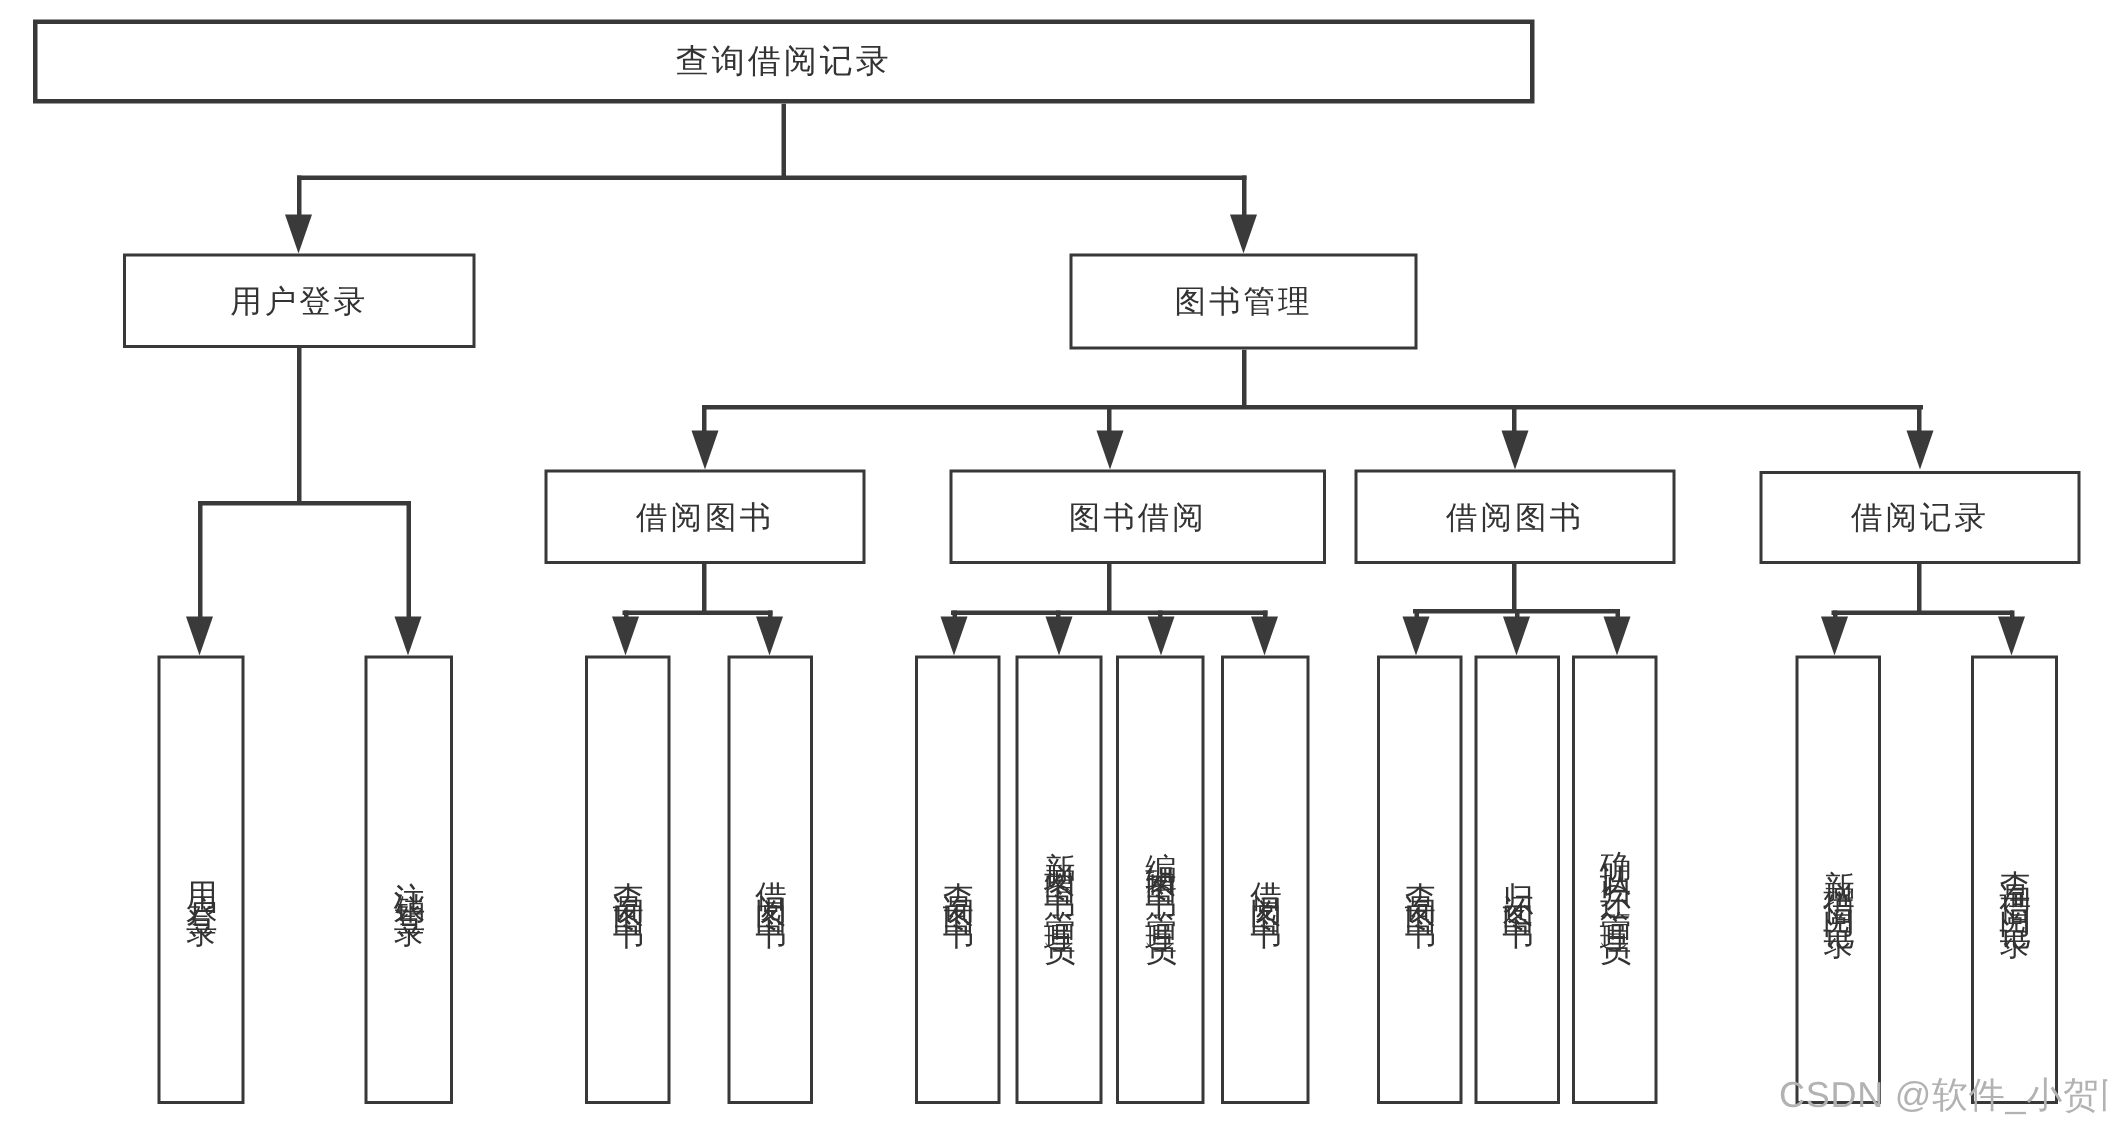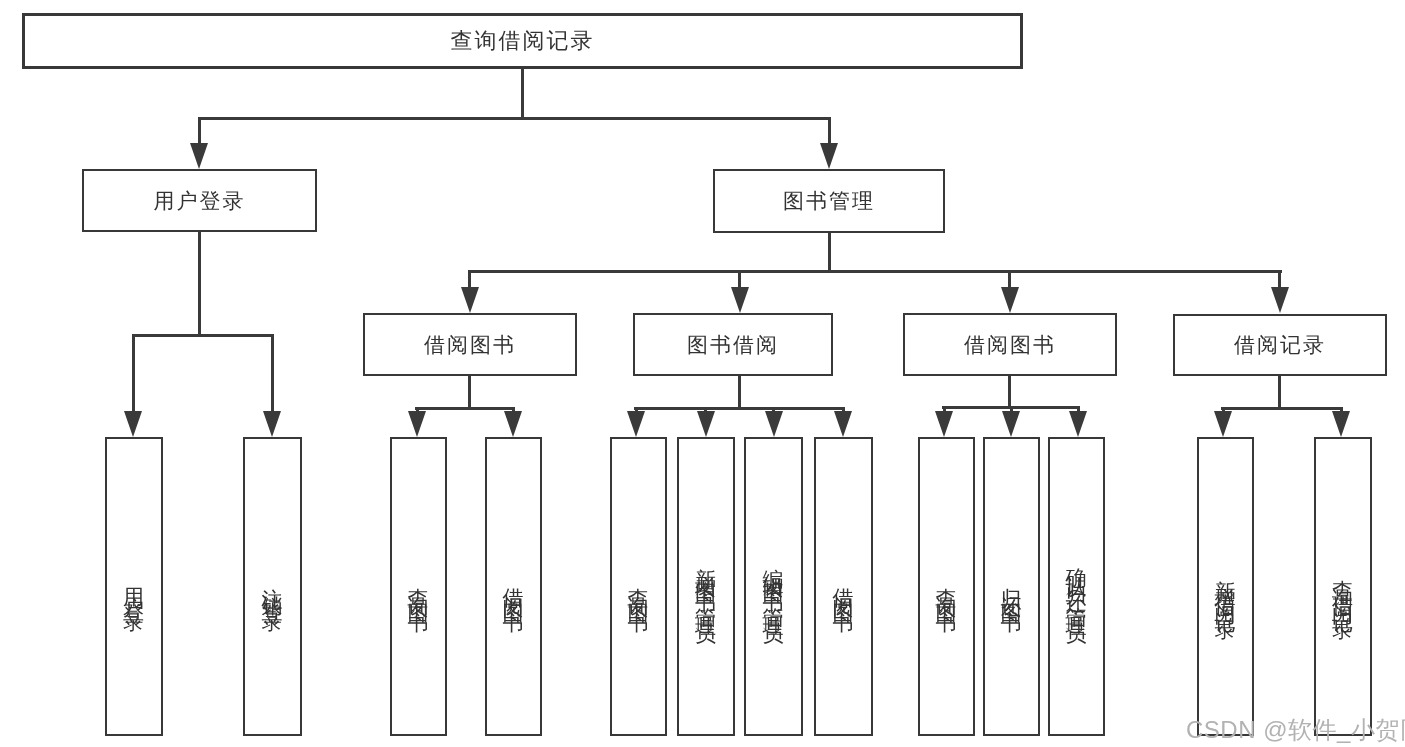--- a/index.html
+++ b/index.html
@@ -97,21 +97,21 @@
   <div class="vline" style="left:738px;top:270px;height:20px;"></div>
   <div class="arrowhead" style="left:731px;top:287px;"></div>
   <div class="vline" style="left:1008px;top:270px;height:20px;"></div>
   <div class="arrowhead" style="left:1001px;top:287px;"></div>
   <div class="vline" style="left:1278px;top:270px;height:20px;"></div>
   <div class="arrowhead" style="left:1271px;top:287px;"></div>
 
   <div class="box" style="left:363px;top:313px;width:214px;height:63px;">
     <span>借阅图书</span>
   </div>
-  <div class="box" style="left:633px;top:313px;width:200px;height:63px;">
+  <div class="box" style="left:633px;top:313px;width:251px;height:63px;">
     <span>图书借阅</span>
   </div>
   <div class="box" style="left:903px;top:313px;width:214px;height:63px;">
     <span>借阅图书</span>
   </div>
   <div class="box" style="left:1173px;top:314px;width:214px;height:62px;">
     <span>借阅记录</span>
   </div>
 
   <div class="vline" style="left:468px;top:376px;height:33px;"></div>

